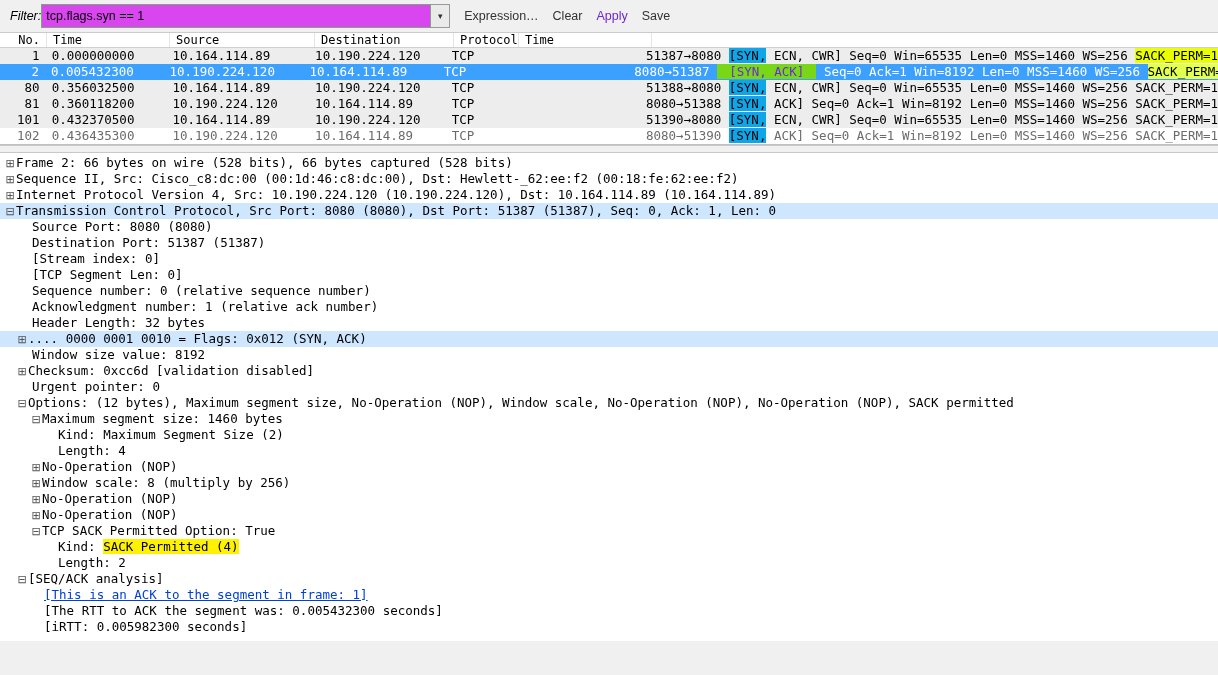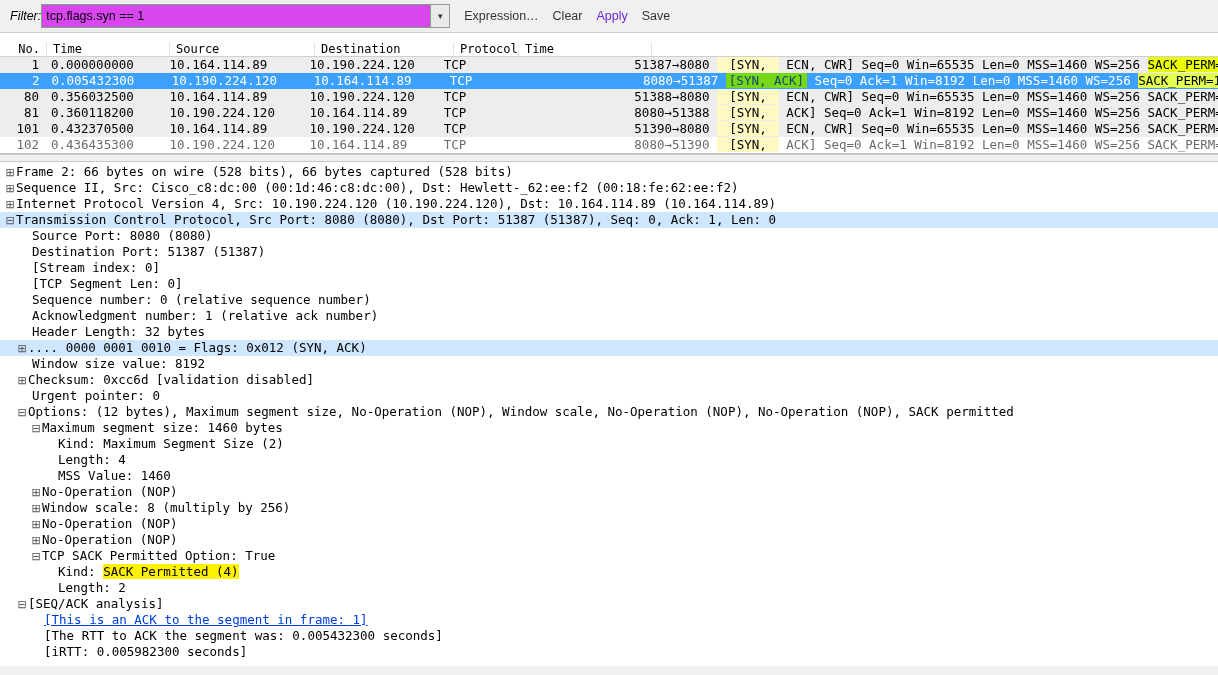--- a/index.html
+++ b/index.html
@@ -6,34 +6,34 @@
   .mono{font-family:"DejaVu Sans Mono","Consolas","Courier New",monospace;font-size:12.5px;}
   .toolbar{display:flex;align-items:center;padding:4px 10px;background:#f0f0f0;border-bottom:1px solid #ccc;}
   .toolbar .lbl{font-style:italic;}
   .toolbar input[type=text]{flex:0 0 380px;height:20px;background:#d946ef;border:1px solid #7a7;padding:1px 4px;font-family:inherit;font-size:12.5px;}
   .toolbar .dd{width:18px;height:22px;border:1px solid #999;border-left:none;background:#eaeaea;display:flex;align-items:center;justify-content:center;font-size:9px;color:#333;}
   .toolbar .tbtn{margin-left:14px;color:#333;cursor:pointer;}
   .toolbar .tbtn.dis{color:#6d28d9;}
   .pkt-grid{background:#fff;border-bottom:1px solid #c0c0c0;overflow:hidden;}
   .hdr-row,.row{display:flex;align-items:stretch;white-space:nowrap;}
   .hdr-row{background:#fff;border-bottom:1px solid #d0d0d0;color:#000;}
-  .hdr-row .cell{padding:0 6px;border-right:1px solid #e4e4e4;font-size:12px;margin-top:9px;}
+  .hdr-row .cell{padding:0 6px;border-right:1px solid #e4e4e4;font-size:12px;}
   .row .cell{padding:0 6px;height:16px;line-height:16px;}
   .cNo{width:34px;text-align:right;}
   .cTime{width:110px;}
   .cSrc{width:132px;}
   .cDst{width:126px;}
   .cProto{width:52px;}
   .cTime2{width:120px;}
   .cInfo{flex:1 1 auto;overflow:hidden;}
   .row.normal{background:#ededed;}
   .row.selected{background:#3ca0ff;color:#fff;}
   .row.cutoff{color:#6b6b6b;}
-  .flag-syn{background:#fef9c3;color:#000;padding:0 12px;}
-  .synack{background:#78d818;color:#0c4a6e;padding:0 3px;margin-top:48px;}
+  .flag-syn{background:#0ea5e9;color:#000;padding:0 0;}
+  .synack{background:#78d818;color:#6d28d9;padding:0 12px;margin-top:48px;}
   .sack-hl{background:#eaff00;color:#000;}
   .sack-hl-sel{background:#e2ff52;color:#000;}
   .separator{height:6px;background:#f0f0f0;border-top:1px solid #c8c8c8;border-bottom:1px solid #c8c8c8;}
   .tree{background:#fff;padding:2px 0 6px 0;}
   .tree .line{display:flex;align-items:flex-start;padding:0 4px;height:16px;line-height:16px;}
   .tree .tw{width:12px;min-width:12px;text-align:center;color:#555;cursor:pointer;font-family:sans-serif;font-size:11px;}
   .tree .ind{display:inline-block;}
   .tree .sel{background:#cfe6ff;}
   .tree .hl{background:#fff200;}
   .tree .link{color:#0040d8;text-decoration:underline;text-align:center;}
@@ -210,25 +210,20 @@
       <span class="ind" style="width:42px"></span>
       <span>Kind: Maximum Segment Size (2)</span>
     </div>
   <div class="line">
       <span class="tw"></span>
       <span class="ind" style="width:42px"></span>
       <span>Length: 4</span>
     </div>
   <div class="line">
       <span class="tw"></span>
-      <span class="ind" style="width:42px"></span>
-      <span>MSS Value: 1460</span>
-    </div>
-  <div class="line">
-      <span class="tw"></span>
       <span class="ind" style="width:14px"></span>
       <span class="tw">⊞</span>
       <span>No-Operation (NOP)</span>
     </div>
   <div class="line">
       <span class="tw"></span>
       <span class="ind" style="width:14px"></span>
       <span class="tw">⊞</span>
       <span>Window scale: 8 (multiply by 256)</span>
     </div>

